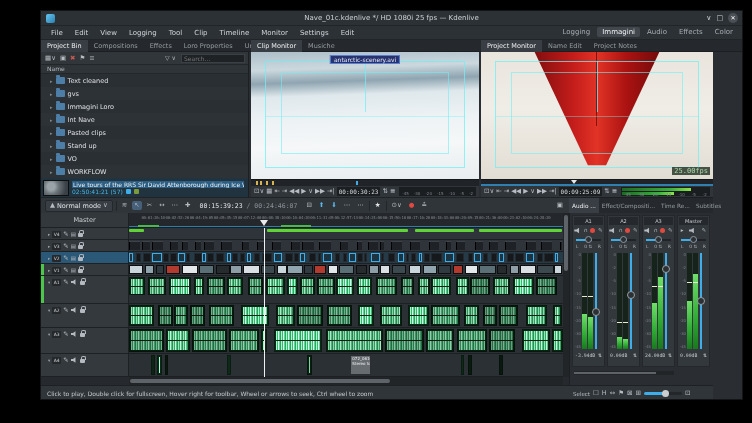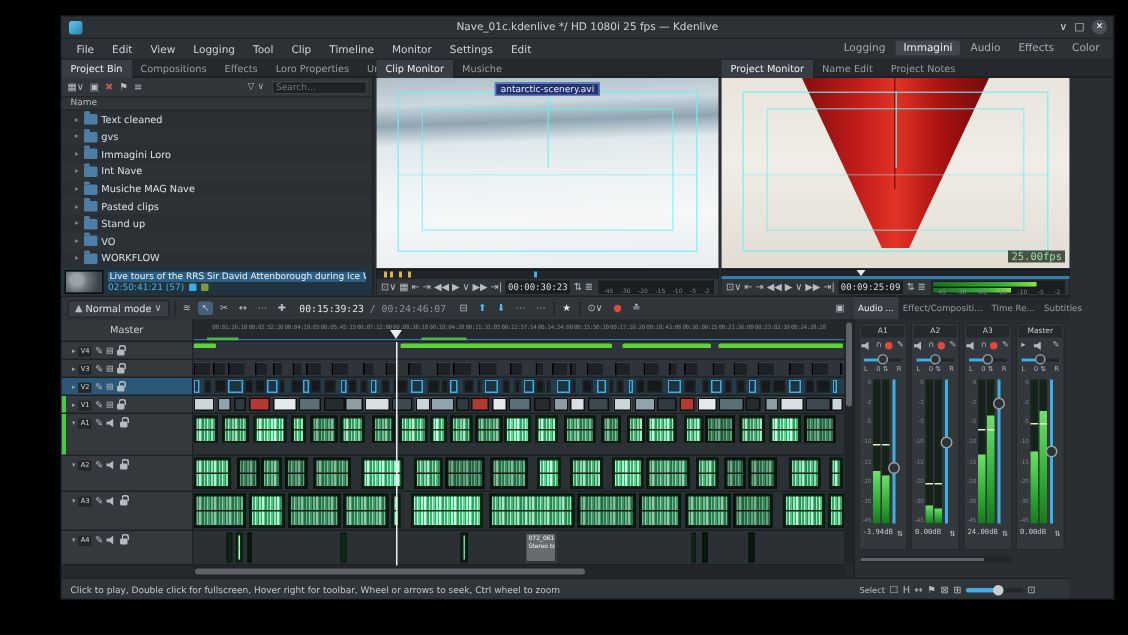--- a/index.html
+++ b/index.html
@@ -280,25 +280,20 @@
           <span>Immagini Loro</span>
         </div>
         <div class="bin-row">
           <span class="chev">▸</span>
           <span class="folder-ic"></span>
           <span>Int Nave</span>
         </div>
         <div class="bin-row">
           <span class="chev">▸</span>
           <span class="folder-ic"></span>
-          <span>Musiche MAG Nave</span>
-        </div>
-        <div class="bin-row">
-          <span class="chev">▸</span>
-          <span class="folder-ic"></span>
           <span>Pasted clips</span>
         </div>
         <div class="bin-row">
           <span class="chev">▸</span>
           <span class="folder-ic"></span>
           <span>Stand up</span>
         </div>
         <div class="bin-row">
           <span class="chev">▸</span>
           <span class="folder-ic"></span>

